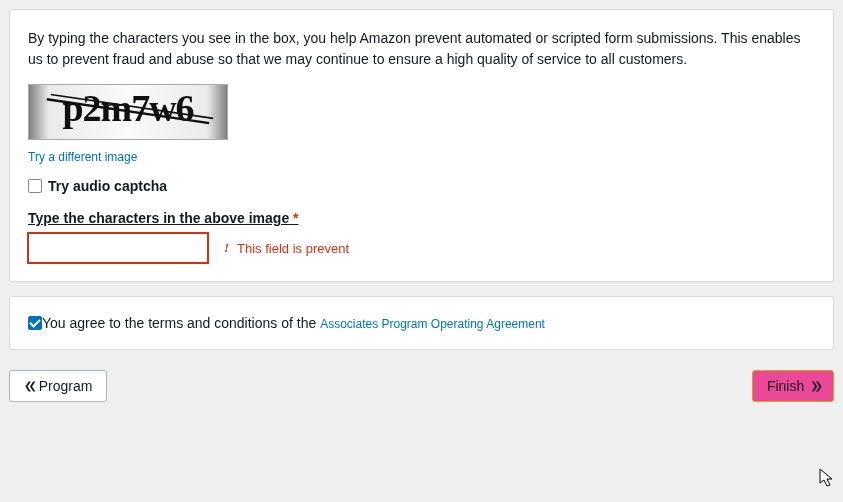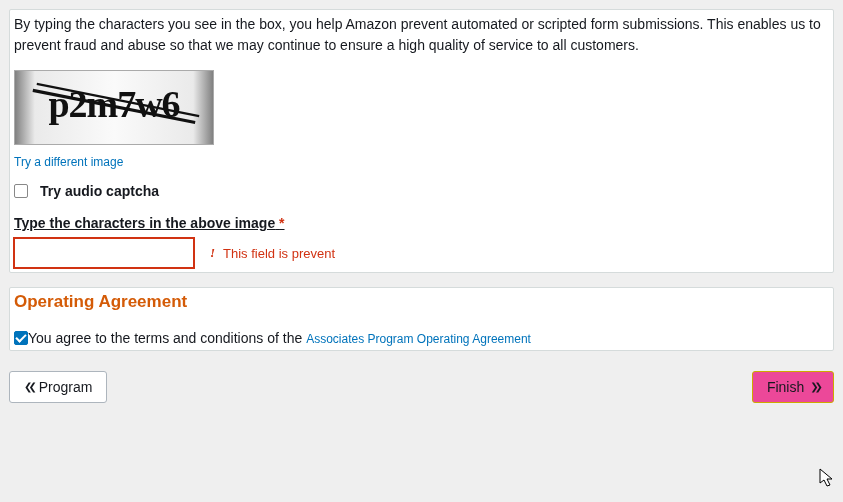--- a/index.html
+++ b/index.html
@@ -14,30 +14,30 @@
       color: #16191f;
       width: 843px;
       height: 502px;
       padding: 9px;
       position: relative;
     }
     .card {
       background: #fff;
       border: 1px solid #d5dbdb;
       border-radius: 2px;
-      padding: 4px;
+      padding: 18px;
       margin-bottom: 14px;
     }
     .intro-text {
       line-height: 1.5;
       margin-bottom: 14px;
     }
     .captcha-box {
       width: 200px;
-      height: 75px;
+      height: 56px;
       border: 1px solid #aaa;
       background: linear-gradient(90deg, #808080 0%, #eaeaea 10%, #fafafa 50%, #eaeaea 90%, #808080 100%);
       position: relative;
       font-family: Georgia, "Times New Roman", serif;
       font-weight: bold;
       font-size: 38px;
       letter-spacing: -1px;
       color: #111;
       overflow: hidden;
       display: flex;
@@ -61,21 +61,21 @@
       font-size: 12px;
     }
     .different-image {
       display: inline-block;
       margin-top: 10px;
       margin-bottom: 14px;
     }
     .checkbox-row {
       display: flex;
       align-items: center;
-      gap: 12px;
+      gap: 6px;
       margin-bottom: 16px;
     }
     .checkbox {
       width: 14px;
       height: 14px;
       border: 1px solid #888;
       border-radius: 2px;
       background: #fff;
       display: inline-flex;
       align-items: center;
@@ -216,21 +216,20 @@
   <div class="input-row">
     <input type="text" class="text-input" value="" style="">
     <div class="error-msg">
       <span class="bang">!</span>
       <span>This field is prevent</span>
     </div>
   </div>
 </div>
 
 <div class="card">
-  <div class="section-title">Operating Agreement</div>
   <div class="agree-row">
     <span class="checkbox checked"></span>
     <span>
       <span>You agree to the terms and conditions of the </span><a class="link">Associates Program Operating Agreement</a>
     </span>
   </div>
 </div>
 
 <div class="footer">
   <button class="btn btn-prev">

